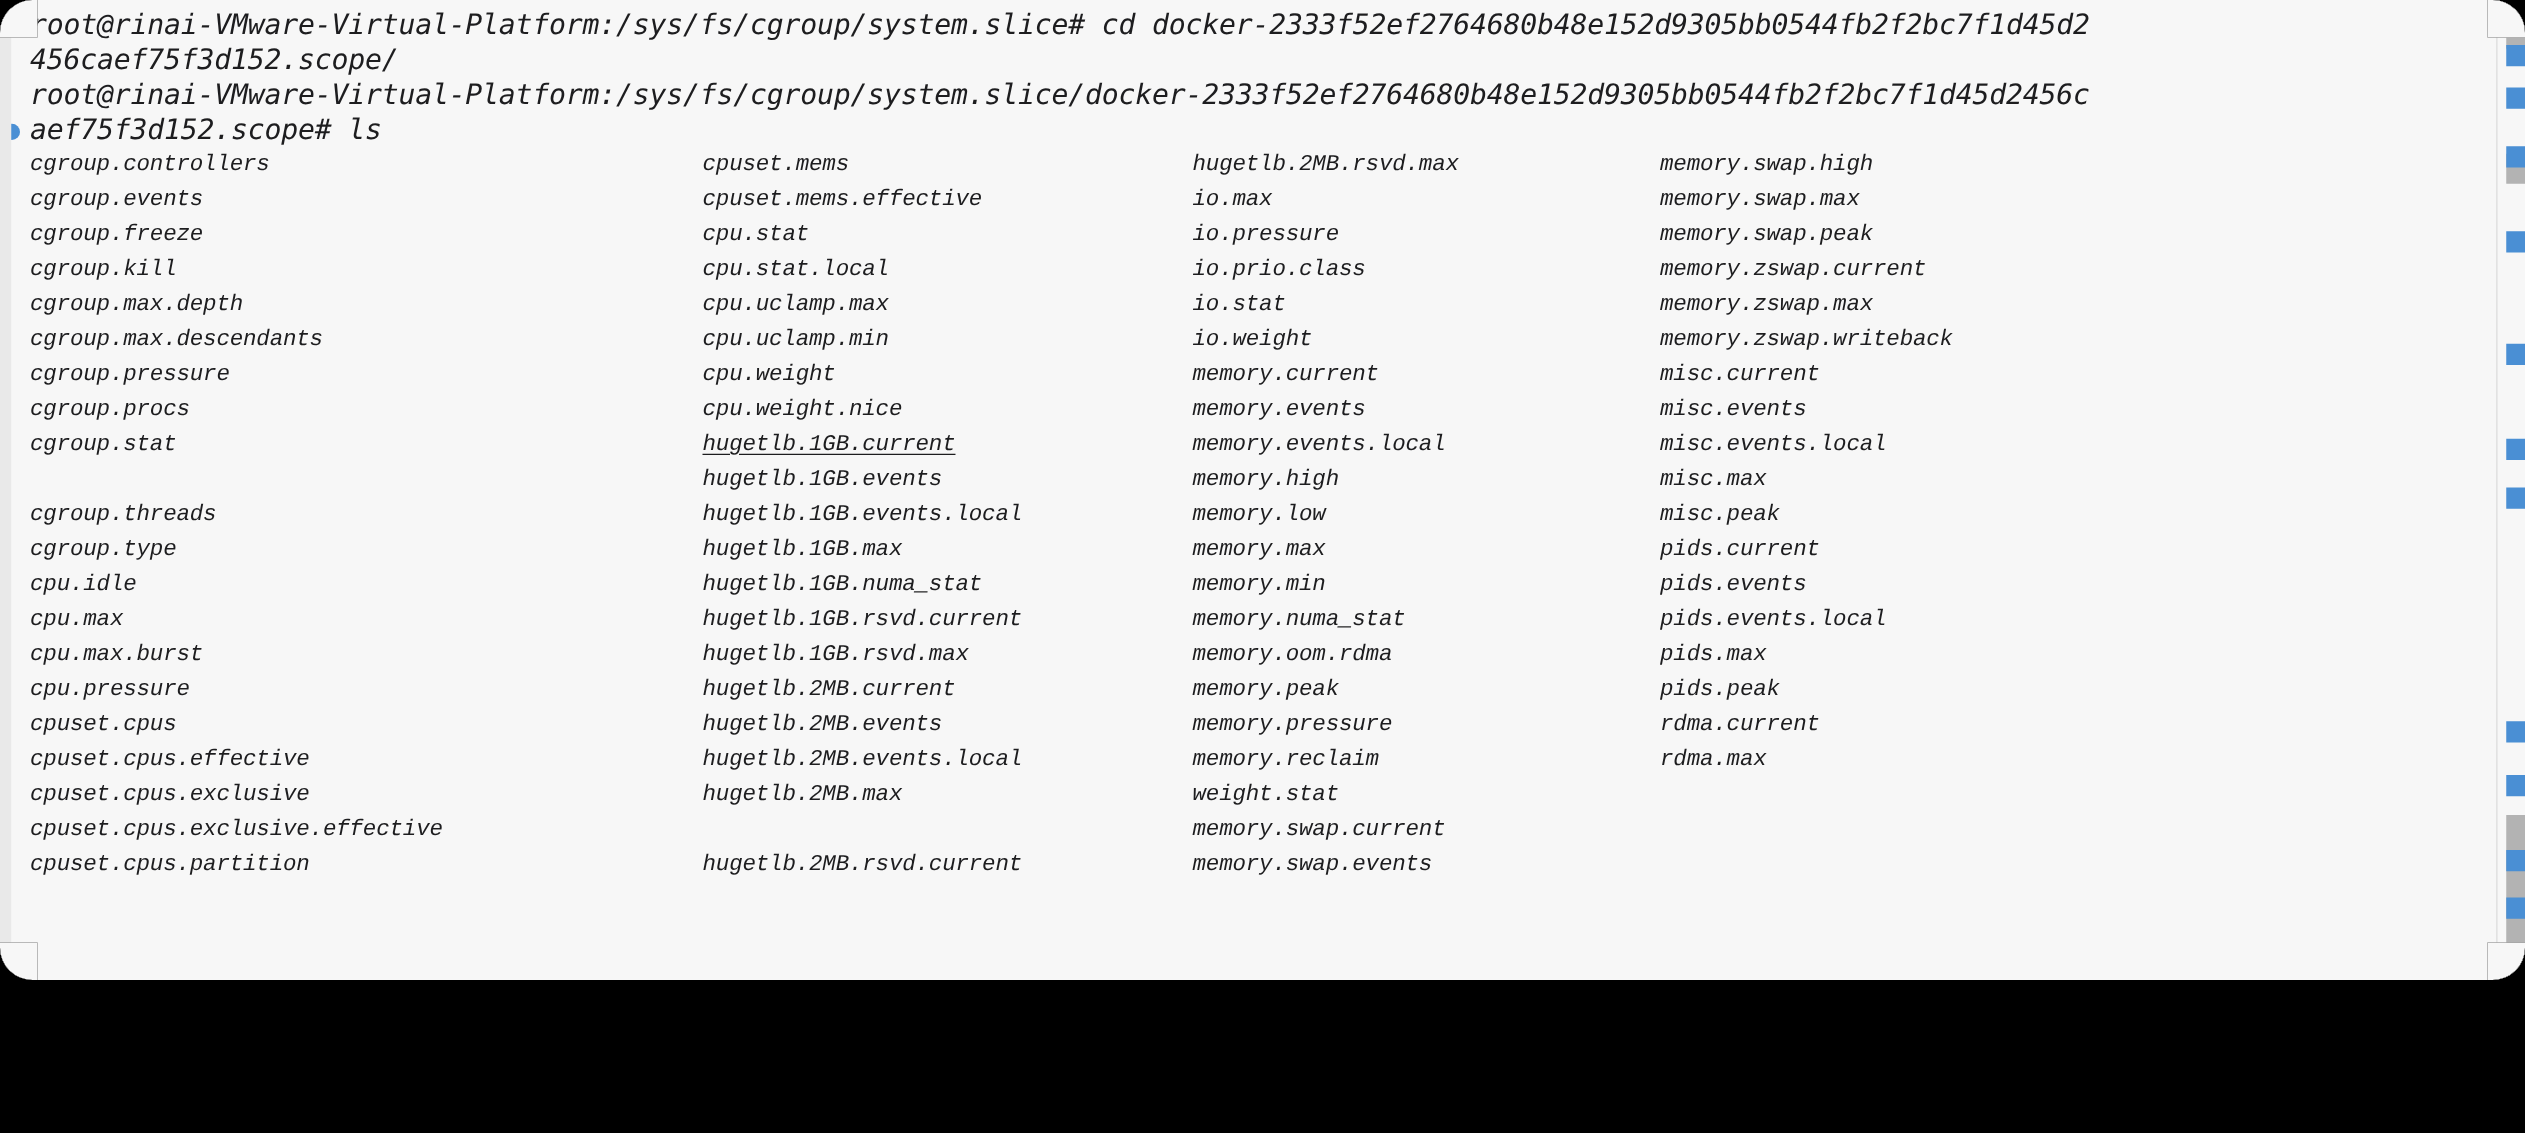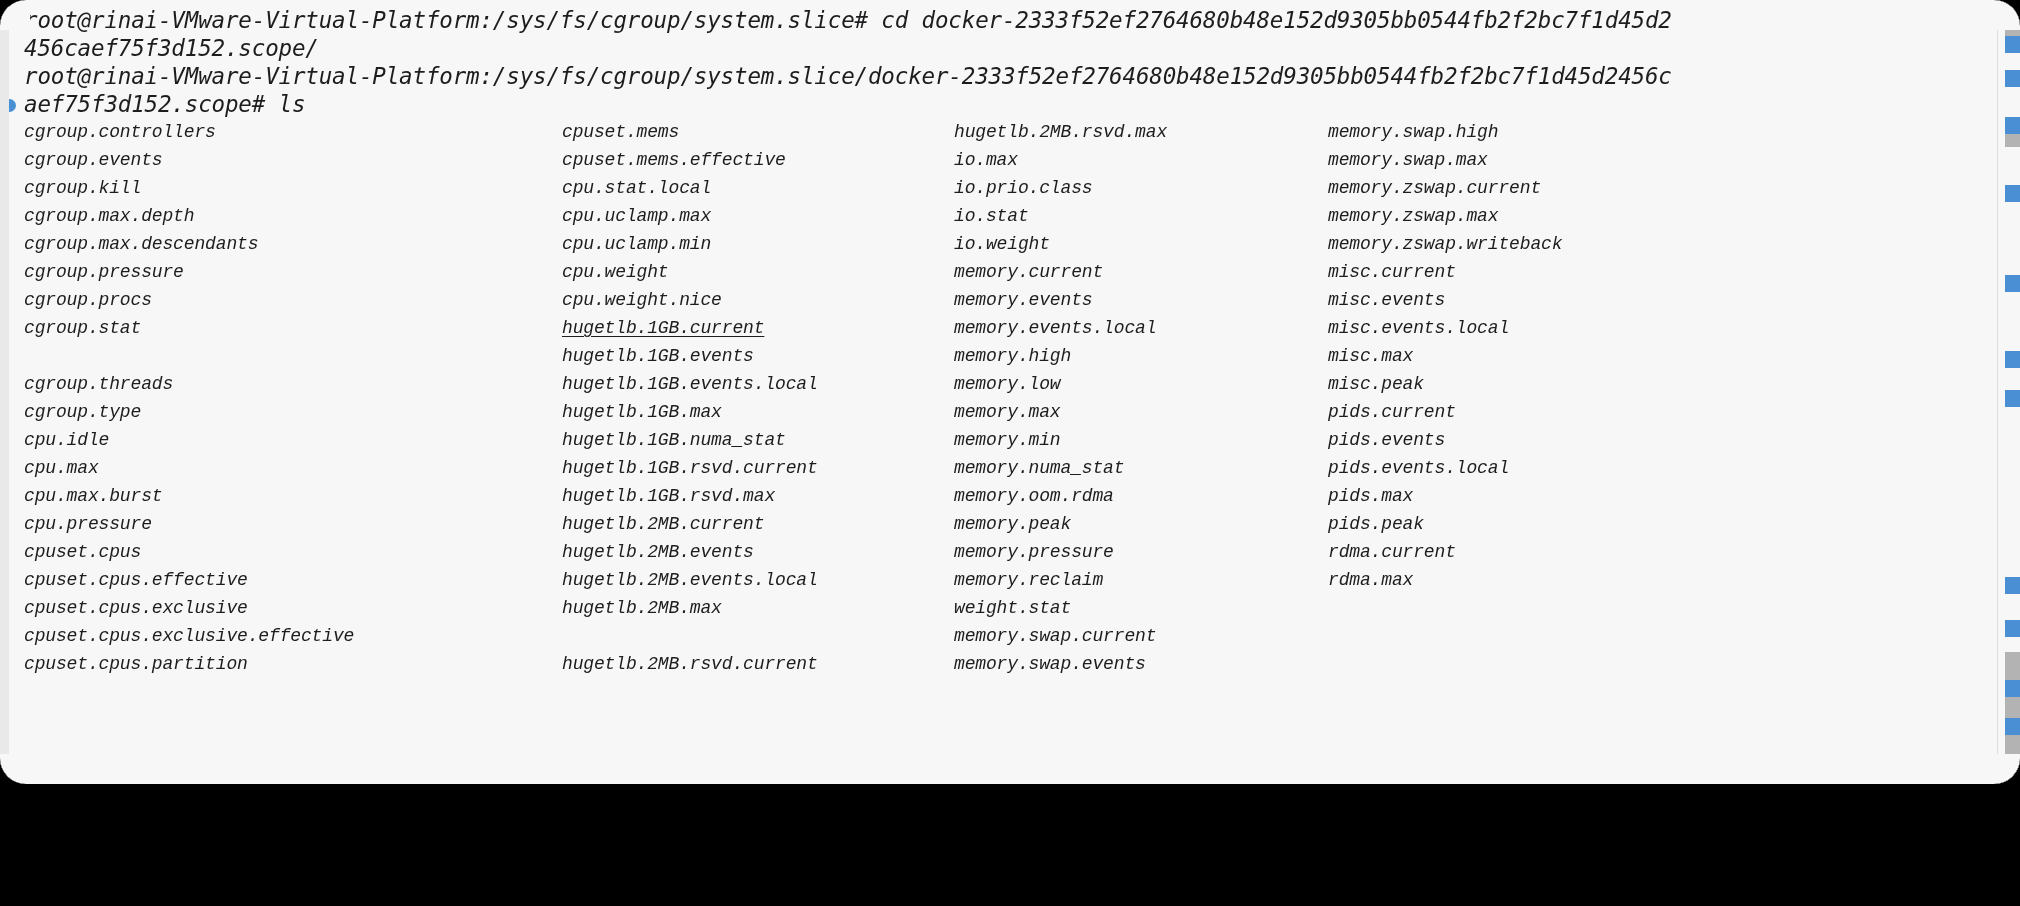--- a/index.html
+++ b/index.html
@@ -177,20 +177,21 @@
   <div id="terminal-body">
     <div id="prompt-lines">
         <div class="term-line prompt-line"><span class="bullet-marker"></span><span>root@rinai-VMware-Virtual-Platform:/sys/fs/cgroup/system.slice# cd docker-2333f52ef2764680b48e152d9305bb0544fb2f2bc7f1d45d2</span></div>
         <div class="term-line"><span>456caef75f3d152.scope/</span></div>
         <div class="term-line prompt-line"><span>root@rinai-VMware-Virtual-Platform:/sys/fs/cgroup/system.slice/docker-2333f52ef2764680b48e152d9305bb0544fb2f2bc7f1d45d2456c</span></div>
         <div class="term-line prompt-line"><span class="bullet-marker"></span><span>aef75f3d152.scope# ls</span></div>
       </div>
     <div id="ls-grid">
         <div class="ls-row"><span class="ls-cell c0">cgroup.controllers</span><span class="ls-cell c1">cpuset.mems</span><span class="ls-cell c2">hugetlb.2MB.rsvd.max</span><span class="ls-cell c3">memory.swap.high</span></div>
         <div class="ls-row"><span class="ls-cell c0">cgroup.events</span><span class="ls-cell c1">cpuset.mems.effective</span><span class="ls-cell c2">io.max</span><span class="ls-cell c3">memory.swap.max</span></div>
+        <div class="ls-row"><span class="ls-cell c0">cgroup.freeze</span><span class="ls-cell c1">cpu.stat</span><span class="ls-cell c2">io.pressure</span><span class="ls-cell c3">memory.swap.peak</span></div>
         <div class="ls-row"><span class="ls-cell c0">cgroup.kill</span><span class="ls-cell c1">cpu.stat.local</span><span class="ls-cell c2">io.prio.class</span><span class="ls-cell c3">memory.zswap.current</span></div>
         <div class="ls-row"><span class="ls-cell c0">cgroup.max.depth</span><span class="ls-cell c1">cpu.uclamp.max</span><span class="ls-cell c2">io.stat</span><span class="ls-cell c3">memory.zswap.max</span></div>
         <div class="ls-row"><span class="ls-cell c0">cgroup.max.descendants</span><span class="ls-cell c1">cpu.uclamp.min</span><span class="ls-cell c2">io.weight</span><span class="ls-cell c3">memory.zswap.writeback</span></div>
         <div class="ls-row"><span class="ls-cell c0">cgroup.pressure</span><span class="ls-cell c1">cpu.weight</span><span class="ls-cell c2">memory.current</span><span class="ls-cell c3">misc.current</span></div>
         <div class="ls-row"><span class="ls-cell c0">cgroup.procs</span><span class="ls-cell c1">cpu.weight.nice</span><span class="ls-cell c2">memory.events</span><span class="ls-cell c3">misc.events</span></div>
         <div class="ls-row"><span class="ls-cell c0">cgroup.stat</span><span class="ls-cell c1 hovered">hugetlb.1GB.current</span><span class="ls-cell c2">memory.events.local</span><span class="ls-cell c3">misc.events.local</span></div>
         <div class="ls-row"><span class="ls-cell c1">hugetlb.1GB.events</span><span class="ls-cell c2">memory.high</span><span class="ls-cell c3">misc.max</span></div>
         <div class="ls-row"><span class="ls-cell c0">cgroup.threads</span><span class="ls-cell c1">hugetlb.1GB.events.local</span><span class="ls-cell c2">memory.low</span><span class="ls-cell c3">misc.peak</span></div>
         <div class="ls-row"><span class="ls-cell c0">cgroup.type</span><span class="ls-cell c1">hugetlb.1GB.max</span><span class="ls-cell c2">memory.max</span><span class="ls-cell c3">pids.current</span></div>
         <div class="ls-row"><span class="ls-cell c0">cpu.idle</span><span class="ls-cell c1">hugetlb.1GB.numa_stat</span><span class="ls-cell c2">memory.min</span><span class="ls-cell c3">pids.events</span></div>

